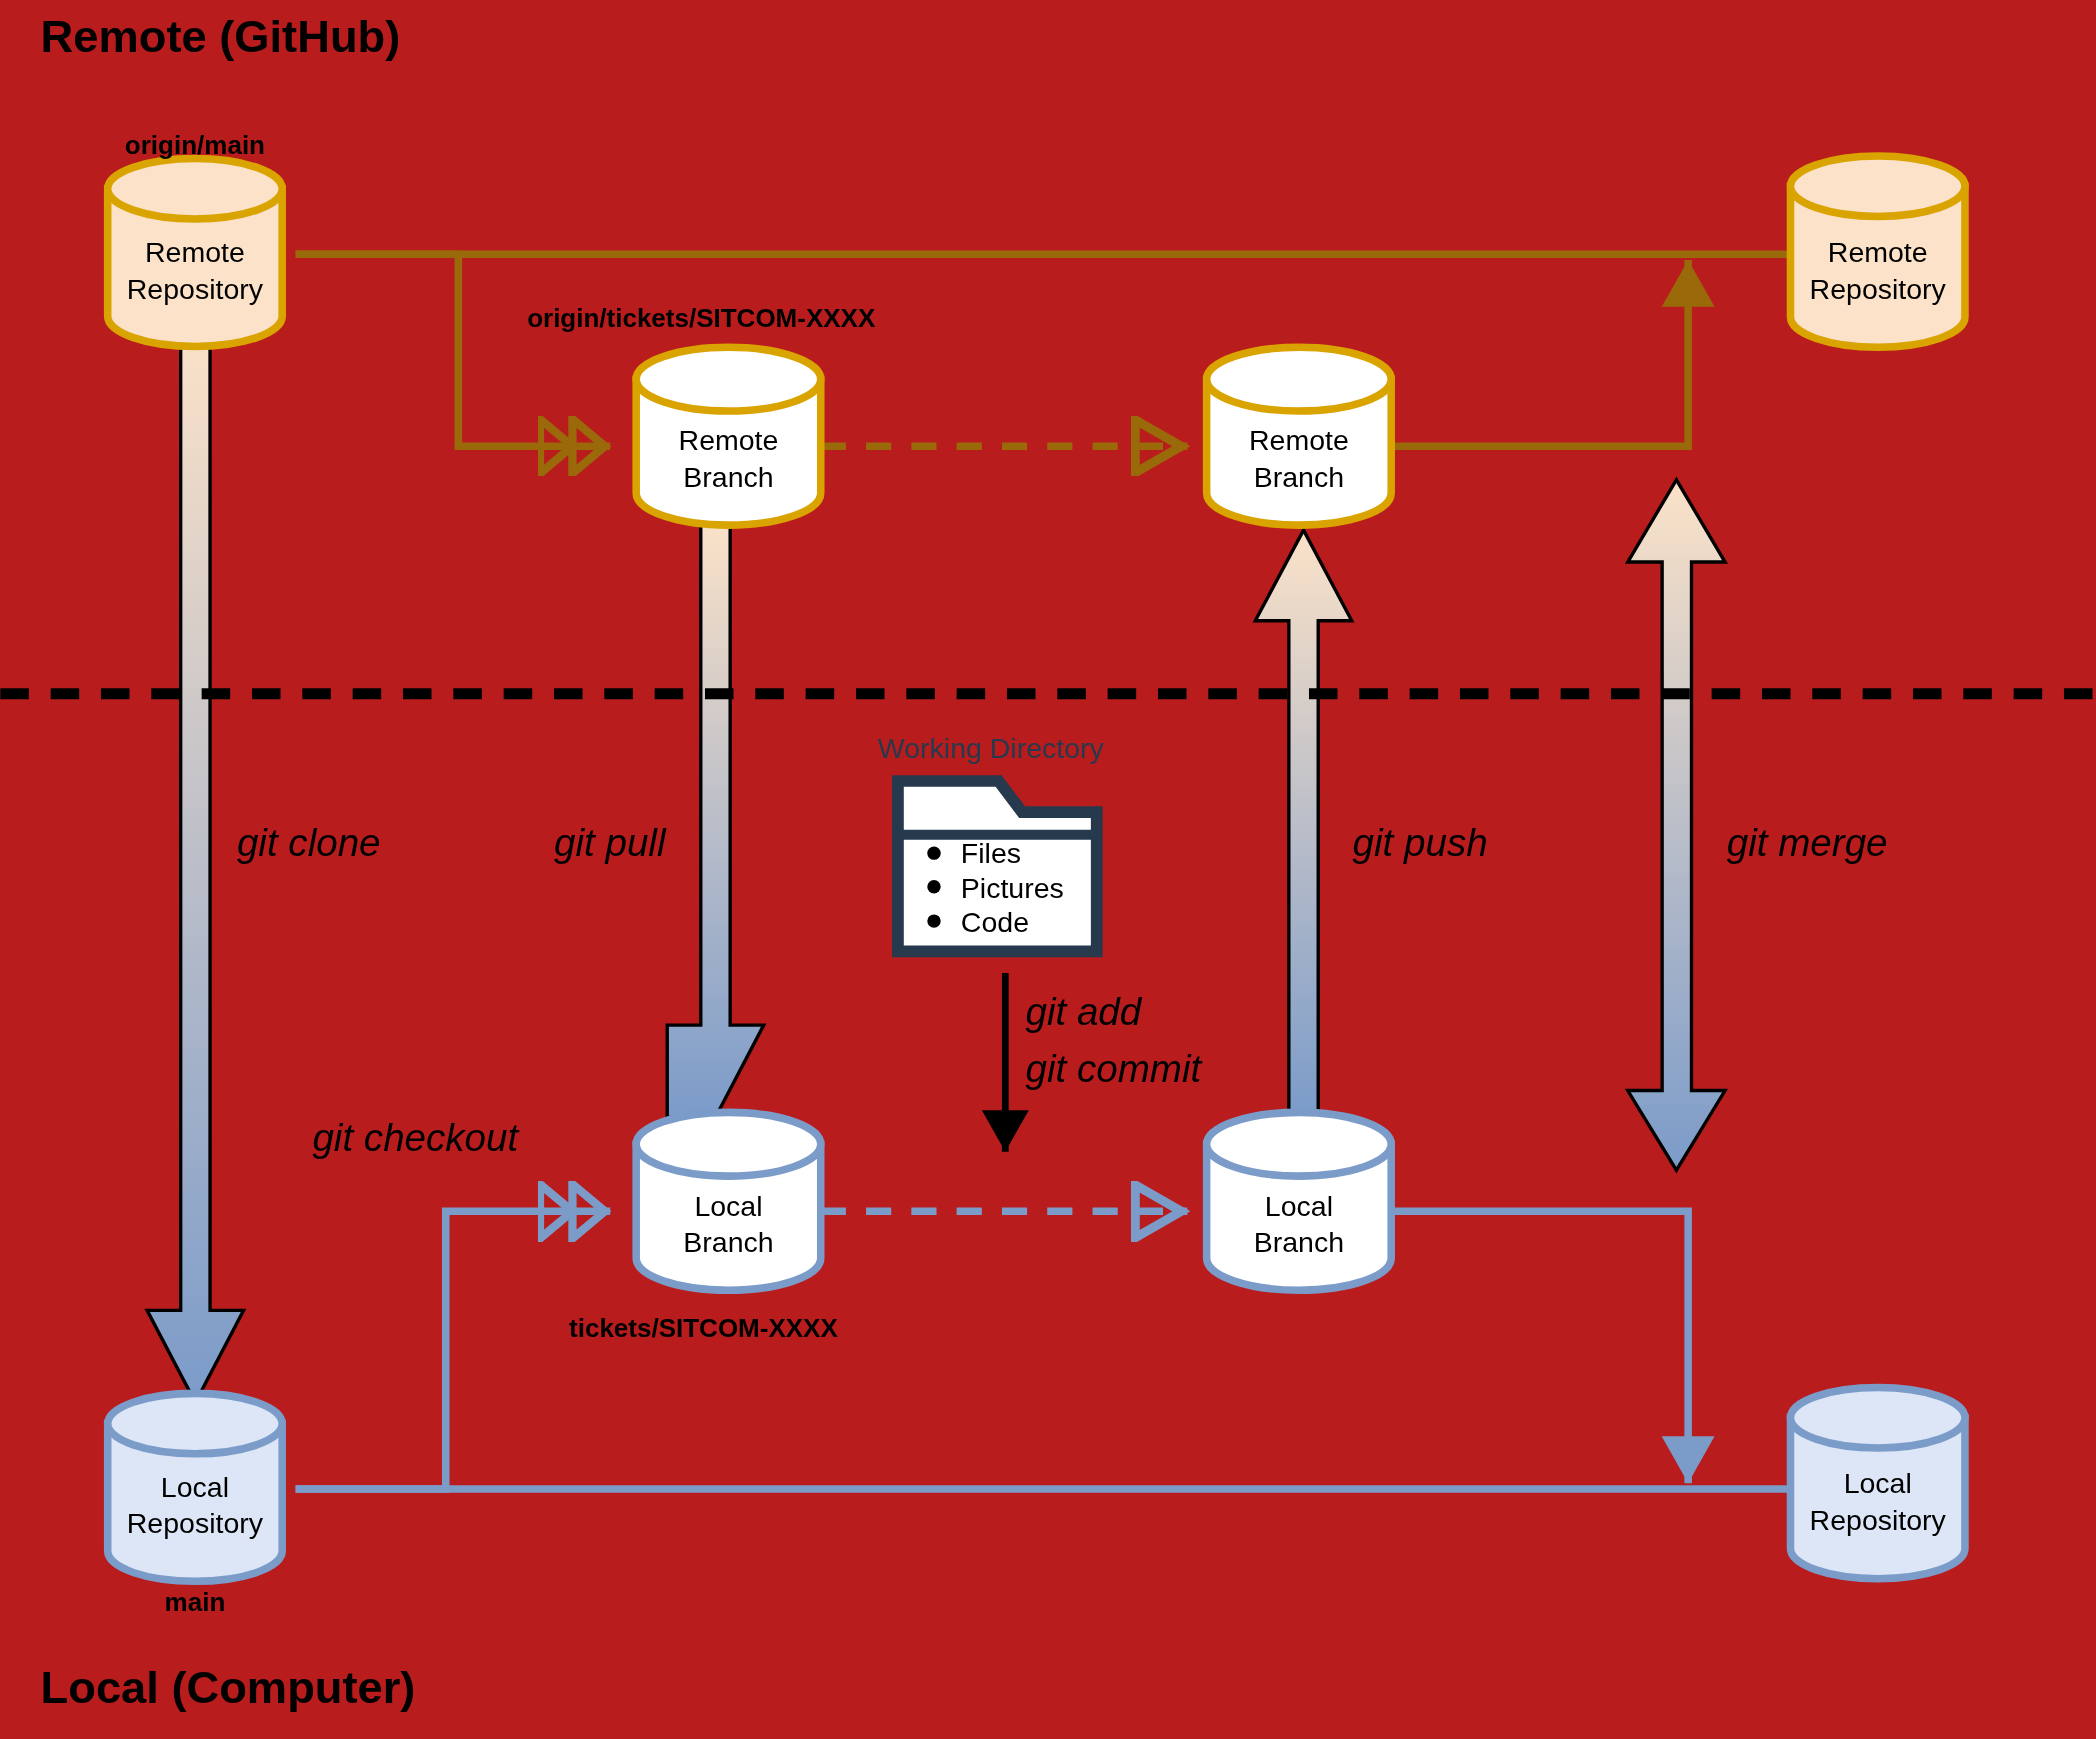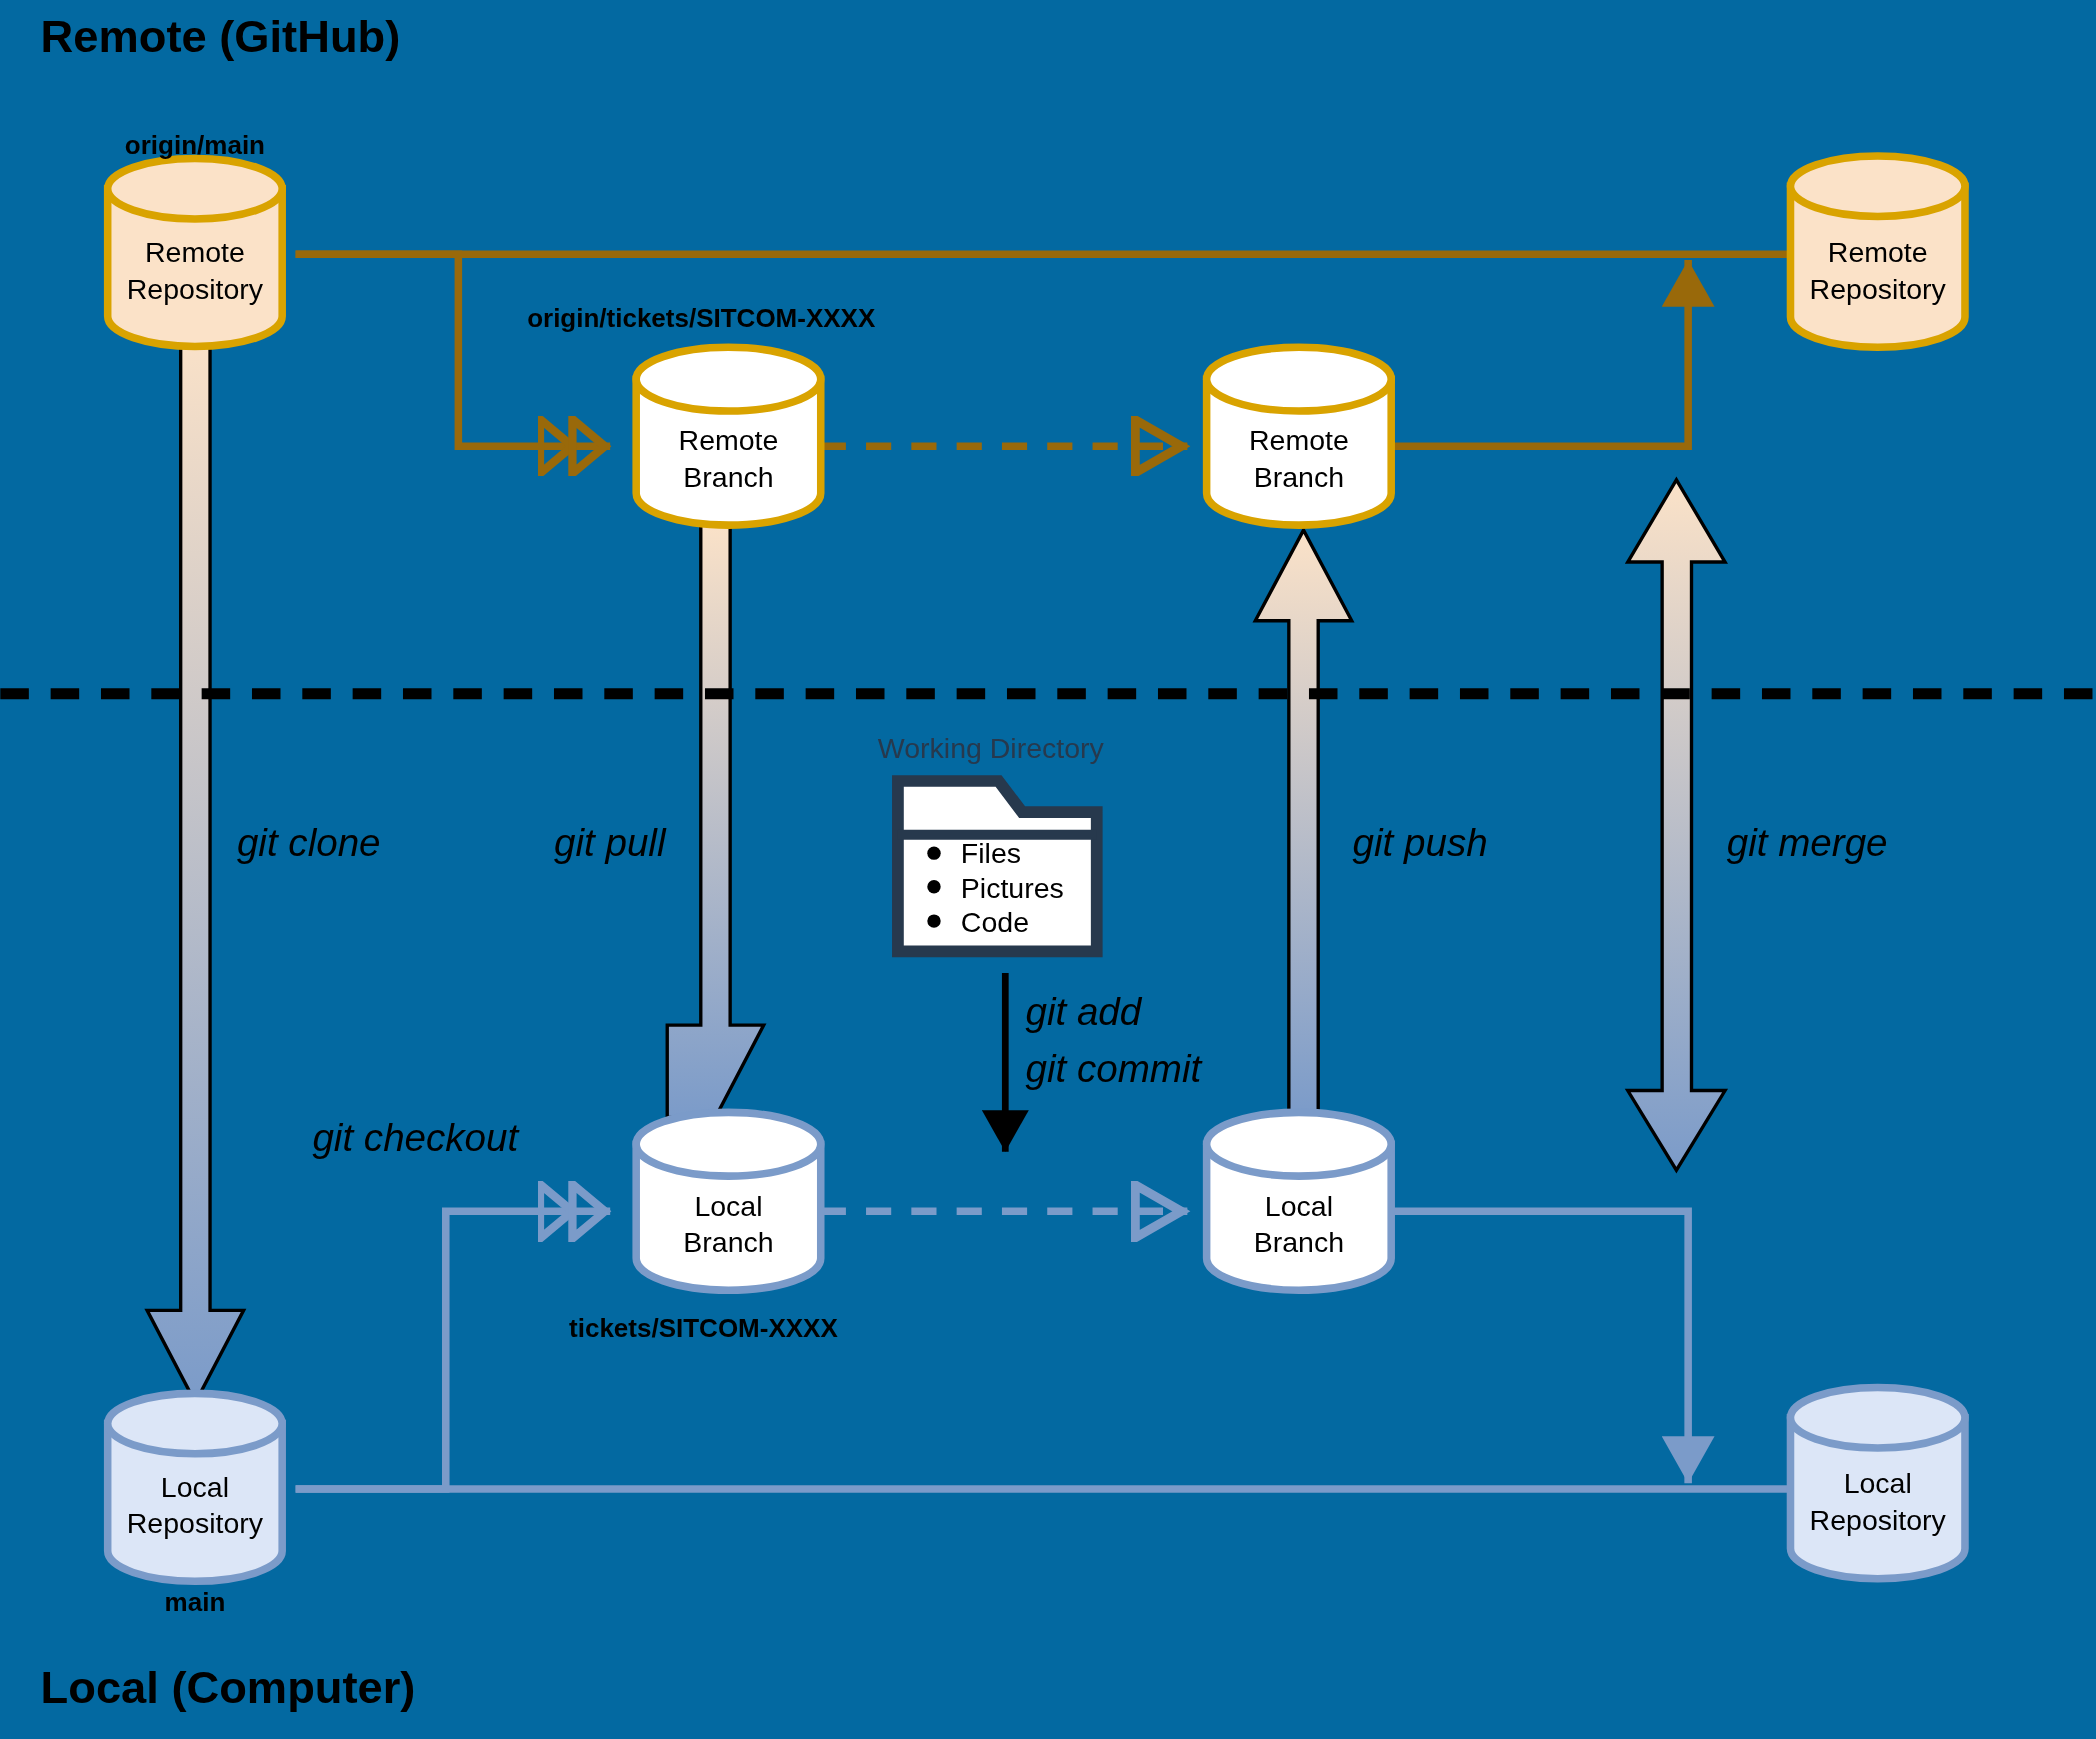--- a/index.html
+++ b/index.html
@@ -7,21 +7,21 @@
     padding: 0;
     background: #ffffff;
   }
   body {
     font-family: "Liberation Sans", sans-serif;
   }
   #stage {
     position: relative;
     width: 2097px;
     height: 1739px;
-    background: #0369a1;
+    background: #b91c1c;
     overflow: hidden;
   }
   svg#diagram {
     position: absolute;
     left: 0; top: 0;
     width: 2097px;
     height: 1739px;
   }
   .zone-title {
     font-family: "Liberation Sans", sans-serif;

